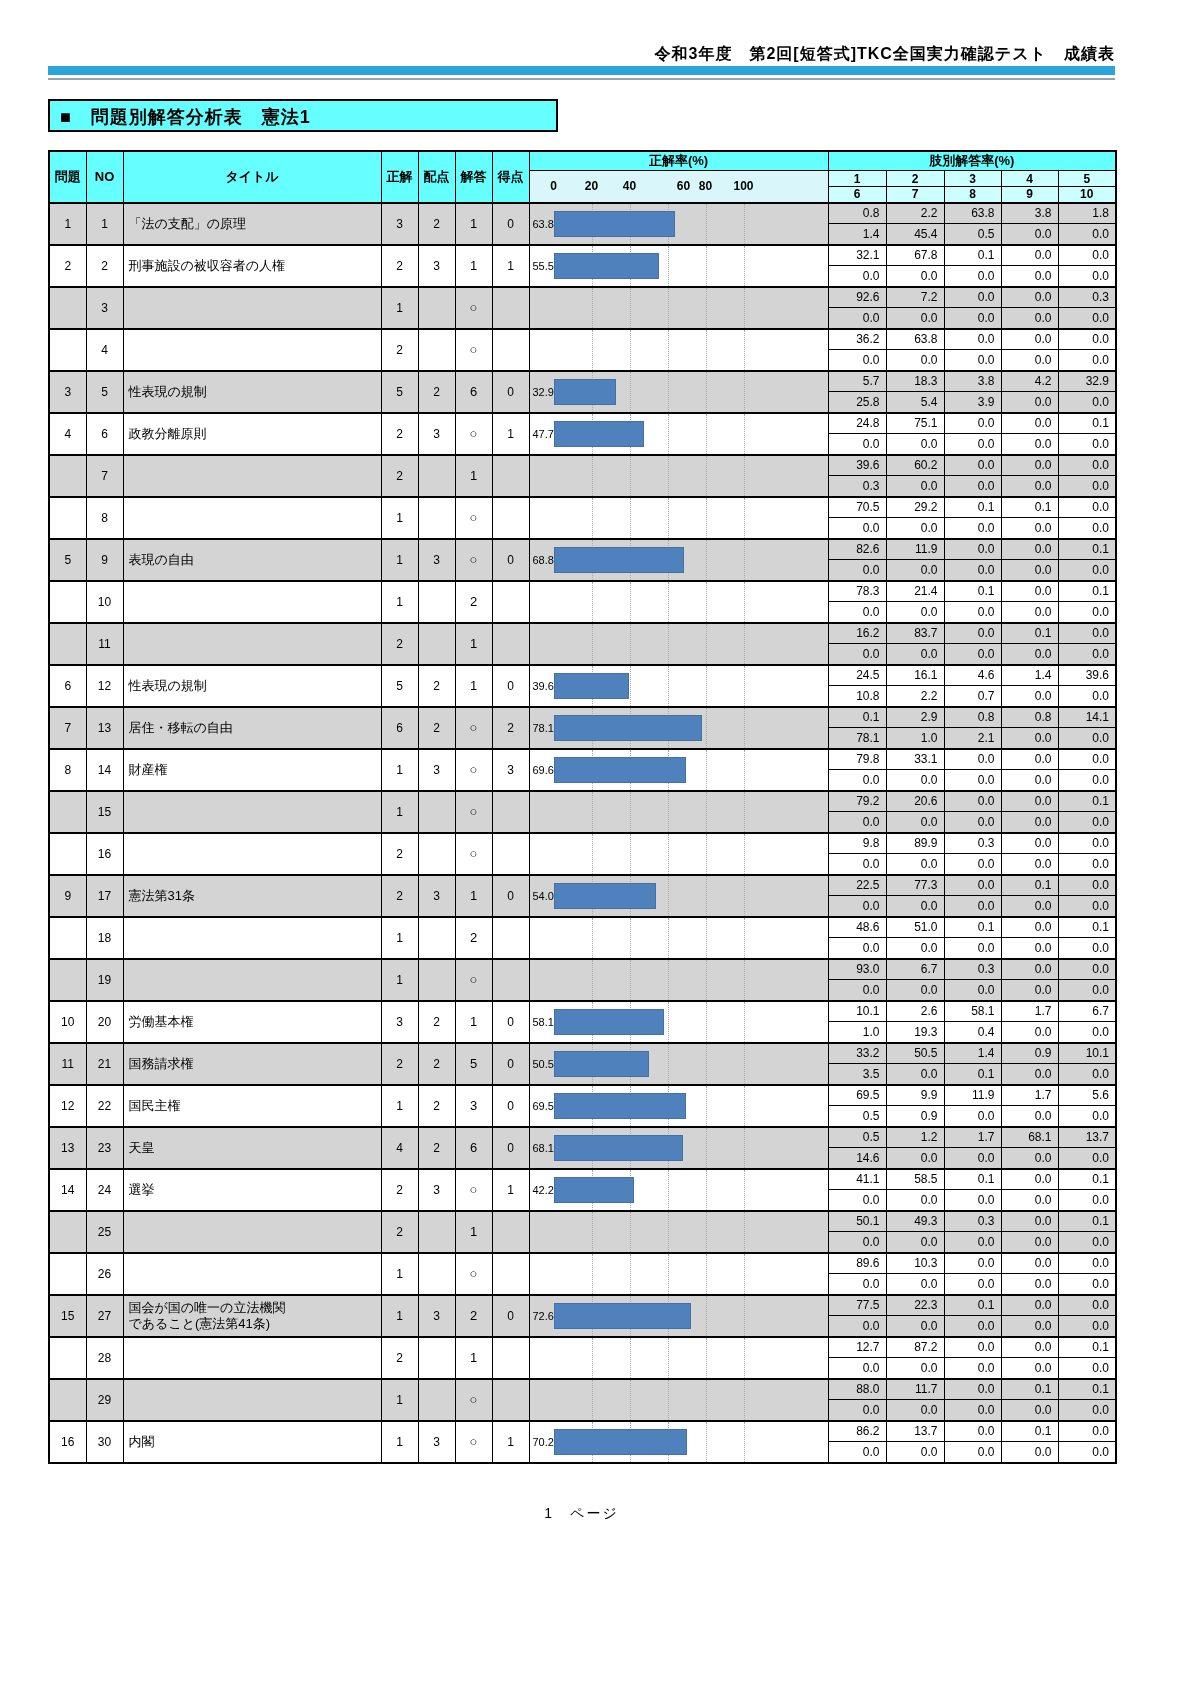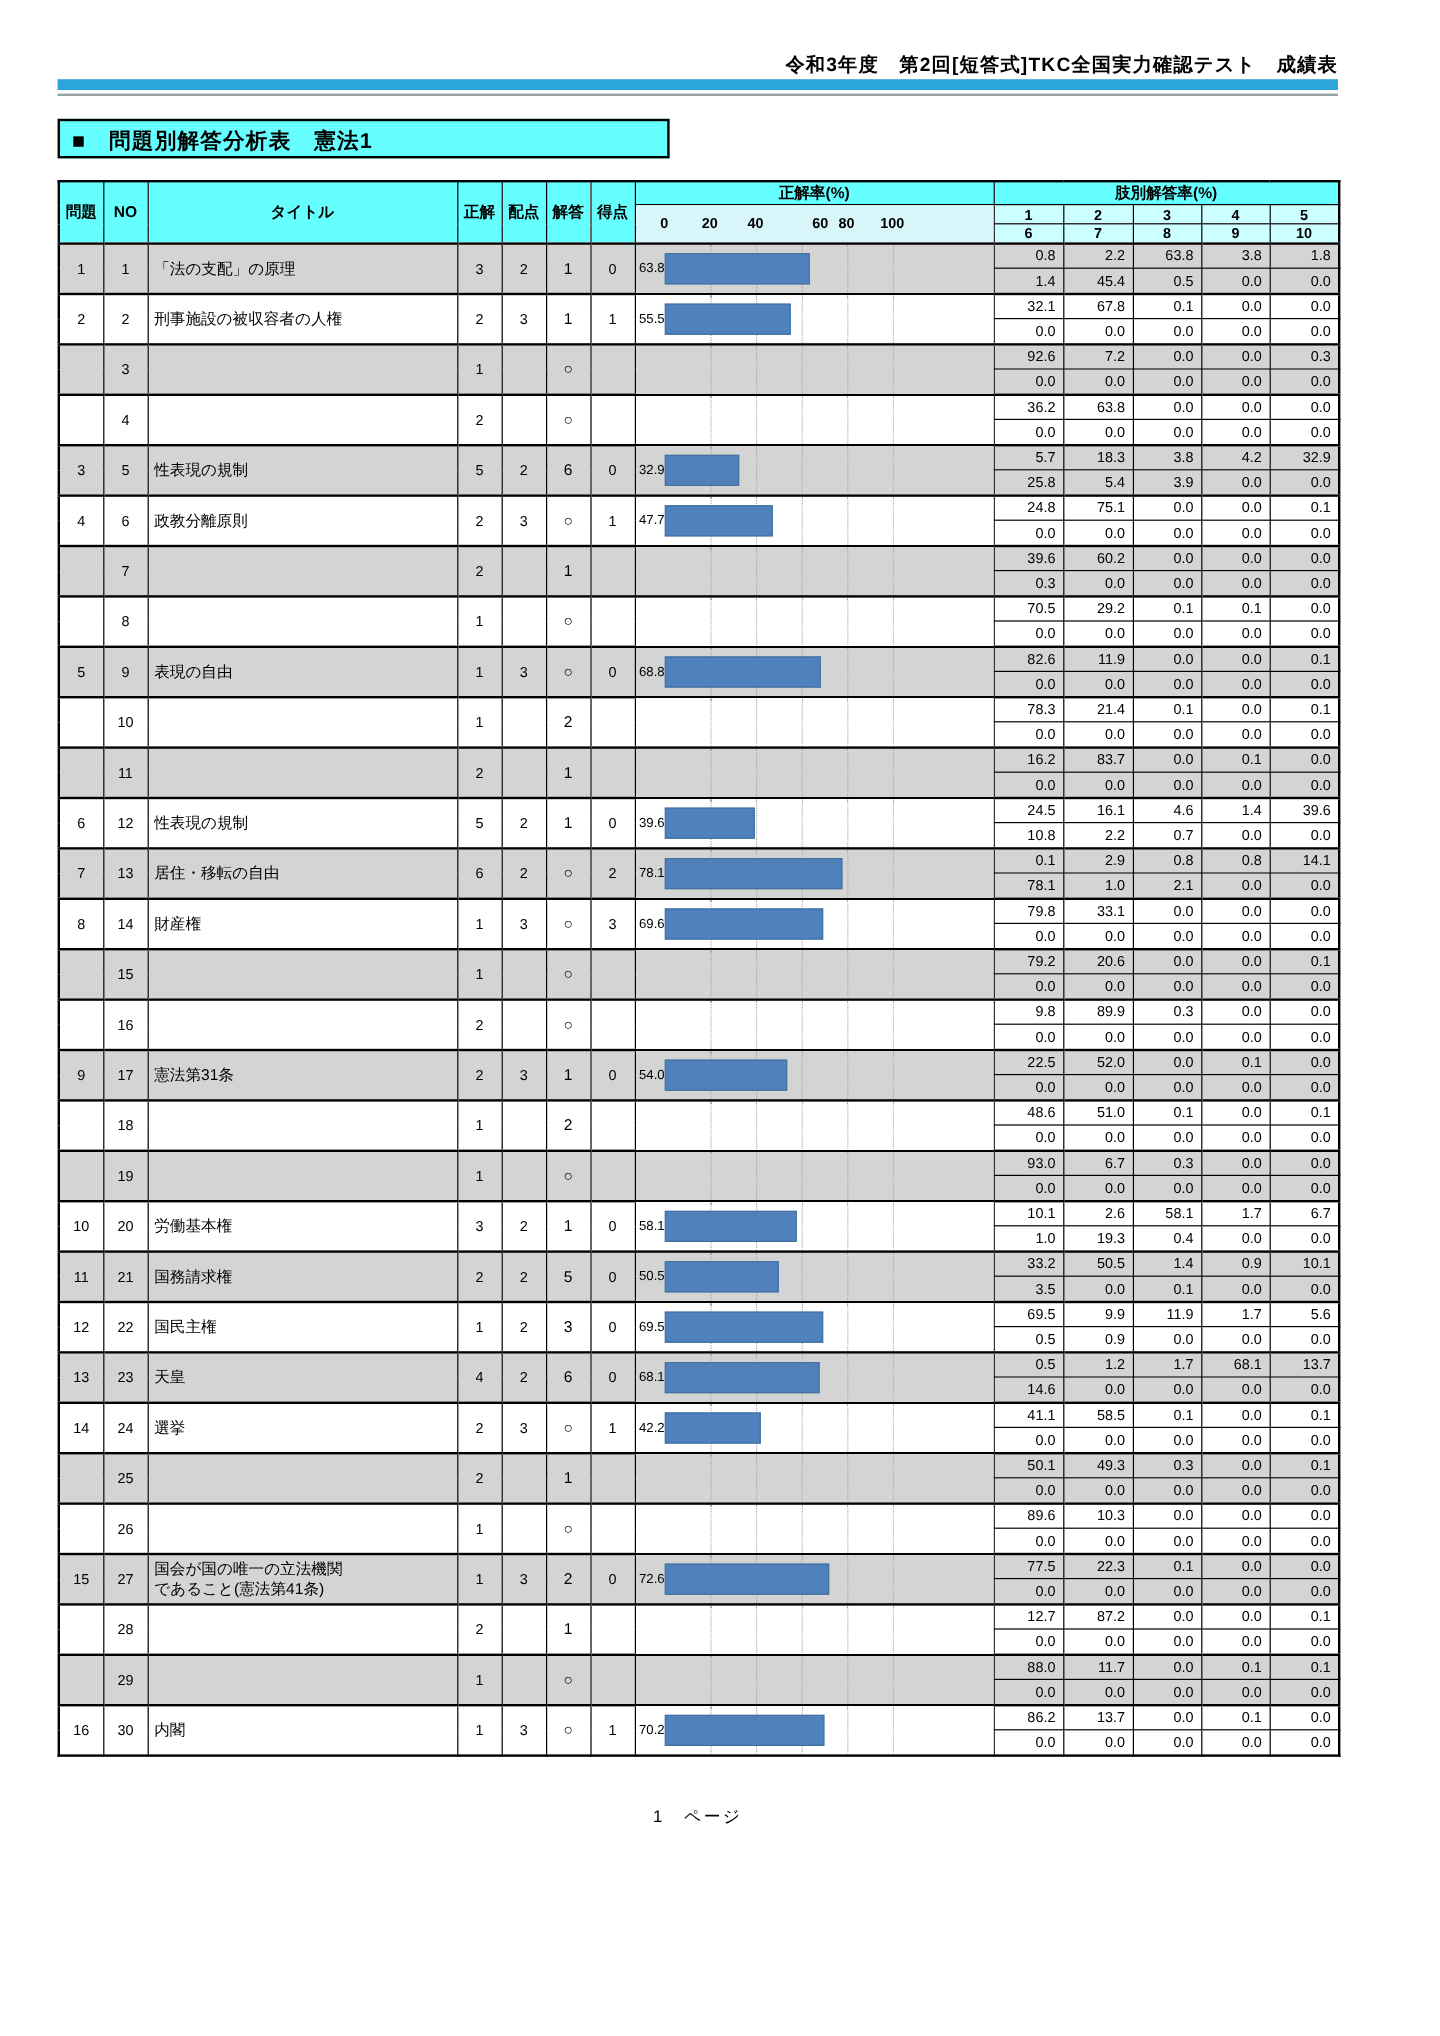--- a/index.html
+++ b/index.html
@@ -573,21 +573,21 @@
           <td class="chart-cell" rowspan="2">
             <div class="gridline" style="left: 62px;"></div>
             <div class="gridline" style="left: 100px;"></div>
             <div class="gridline" style="left: 138px;"></div>
             <div class="gridline" style="left: 176px;"></div>
             <div class="gridline" style="left: 214px;"></div>
             <span class="rate-label">54.0</span>
             <div class="bar" style="left: 24px; width: 102.6px;"></div>
           </td>
           <td class="rate sub-top">22.5</td>
-          <td class="rate sub-top">52.0</td>
+          <td class="rate sub-top">77.3</td>
           <td class="rate sub-top">0.0</td>
           <td class="rate sub-top">0.1</td>
           <td class="rate sub-top">0.0</td>
         </tr>
         <tr class="shaded">
           <td class="rate">0.0</td>
           <td class="rate">0.0</td>
           <td class="rate">0.0</td>
           <td class="rate">0.0</td>
           <td class="rate">0.0</td>

